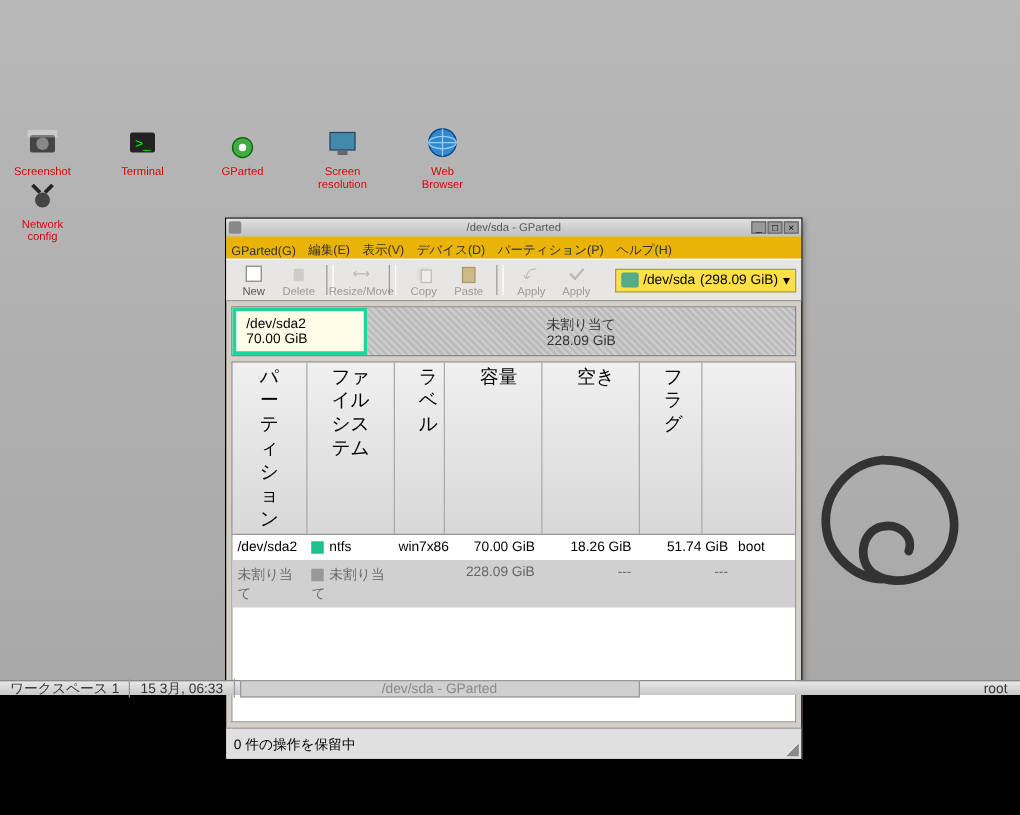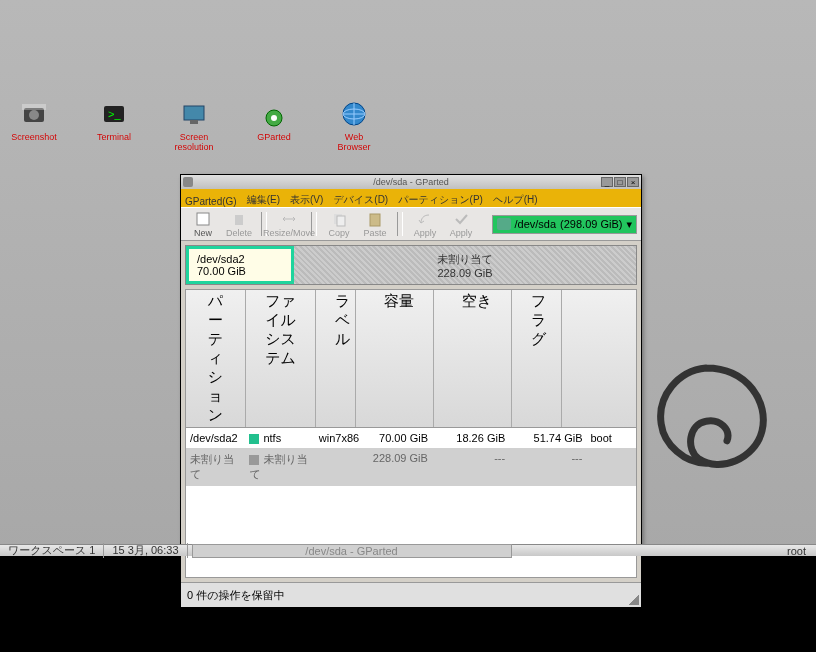--- a/index.html
+++ b/index.html
@@ -19,21 +19,21 @@
 .titlebar-btns { display:flex; gap:1px; }
 .titlebar-btn { width:12px; height:10px; background:#999; border:1px solid #666; font-size:8px; display:flex; align-items:center; justify-content:center; }
 .menubar { height:18px; background:#eab308; display:flex; align-items:flex-end; padding:0 4px; gap:10px; }
 .menu-item { font-size:10px; color:#333; }
 .toolbar { height:34px; background:#e8e6e4; display:flex; align-items:center; padding:2px 4px; border-top:1px solid #fff; border-bottom:1px solid #999; }
 .tbtn { display:flex; flex-direction:column; align-items:center; width:36px; }
 .tbtn-icon { width:18px; height:18px; display:flex; align-items:center; justify-content:center; }
 .tbtn-label { font-size:9px; color:#555; }
 .tbtn.disabled .tbtn-label { color:#999; }
 .sep { width:6px; height:24px; border-left:1px solid #999; border-right:1px solid #fff; margin:0 4px; }
-.dev-sel { margin-left:auto; display:flex; align-items:center; gap:4px; border:1px solid #999; background:#22c55e; padding:2px 4px; }
+.dev-sel { margin-left:auto; display:flex; align-items:center; gap:4px; border:1px solid #999; background:#fde047; padding:2px 4px; }
 .dev-sel-icon { width:14px; height:12px; background:#5a8; border-radius:2px; }
 .part-vis { height:40px; margin:4px; display:flex; border:1px solid #888; }
 .pvis-sel { width:108px; border:3px solid #1fd49d; background:#fffde7; display:flex; align-items:center; padding-left:8px; }
 .pvis-sel-inner { font-size:9px; }
 .pvis-unalloc { flex:1; background:repeating-linear-gradient(45deg,#ccc,#ccc 2px,#bbb 2px,#bbb 4px); display:flex; flex-direction:column; align-items:center; justify-content:center; font-size:9px; color:#333; }
 .table { margin:0 4px; }
 .thead { display:flex; background:linear-gradient(180deg,#f0f0f0,#d8d8d8); border:1px solid #999; }
 .th { font-size:15px; padding:2px 19px; border-right:1px solid #aaa; text-align:center; }
 .c1{width:60px}.c2{width:70px}.c3{width:40px}.c4{width:78px;text-align:right}.c5{width:78px;text-align:right}.c6{width:78px;text-align:right}.c7{width:50px}
 .trow { display:flex; font-size:9px; padding:2px 0; }
@@ -73,47 +73,56 @@
           <svg width="28" height="28">
             <rect x="4" y="6" width="20" height="16" rx="2" fill="#222"></rect>
             <text x="8" y="18" fill="#0f0" font-size="10">&gt;_</text>
           </svg>
         </div>
         <div class="icon-label">Terminal</div>
       </div>
     <div class="icon">
         <div class="icon-img">
           <svg width="28" height="28">
+            <circle cx="14" cy="18" r="8" fill="#4a4" stroke="#060"></circle>
+            <circle cx="14" cy="18" r="3" fill="#fff"></circle>
+          </svg>
+        </div>
+        <div class="icon-label">GParted</div>
+      </div>
+    <div class="icon">
+        <div class="icon-img">
+          <svg width="28" height="28">
             <rect x="4" y="6" width="20" height="14" fill="#48a" stroke="#246"></rect>
             <rect x="10" y="20" width="8" height="4" fill="#666"></rect>
           </svg>
         </div>
         <div class="icon-label">Screen resolution</div>
-      </div>
-    <div class="icon">
-        <div class="icon-img">
-          <svg width="28" height="28">
-            <circle cx="14" cy="18" r="8" fill="#4a4" stroke="#060"></circle>
-            <circle cx="14" cy="18" r="3" fill="#fff"></circle>
-          </svg>
-        </div>
-        <div class="icon-label">GParted</div>
       </div>
     <div class="icon">
         <div class="icon-img">
           <svg width="28" height="28">
             <circle cx="14" cy="14" r="11" fill="#38c" stroke="#048"></circle>
             <ellipse cx="14" cy="14" rx="11" ry="5" fill="none" stroke="#9cf"></ellipse>
             <path d="M14 3 L14 25 M3 14 L25 14" stroke="#9cf"></path>
           </svg>
         </div>
         <div class="icon-label">Web Browser</div>
       </div>
   </div>
 
+  <div class="icon-row2">
+    <div class="icon-img">
+        <svg width="28" height="28">
+          <path d="M6 6 L12 12 M22 6 L16 12" stroke="#222" stroke-width="3"></path>
+          <circle cx="14" cy="18" r="6" fill="#444"></circle>
+        </svg>
+      </div>
+    <div class="icon-label">Network config</div>
+  </div>
 
   <div class="window">
     <div class="titlebar">
       <div class="titlebar-left">
           <div class="titlebar-app"></div>
         </div>
       <div class="titlebar-title">/dev/sda - GParted</div>
       <div class="titlebar-btns">
         <div class="titlebar-btn">_</div>
         <div class="titlebar-btn">□</div>

